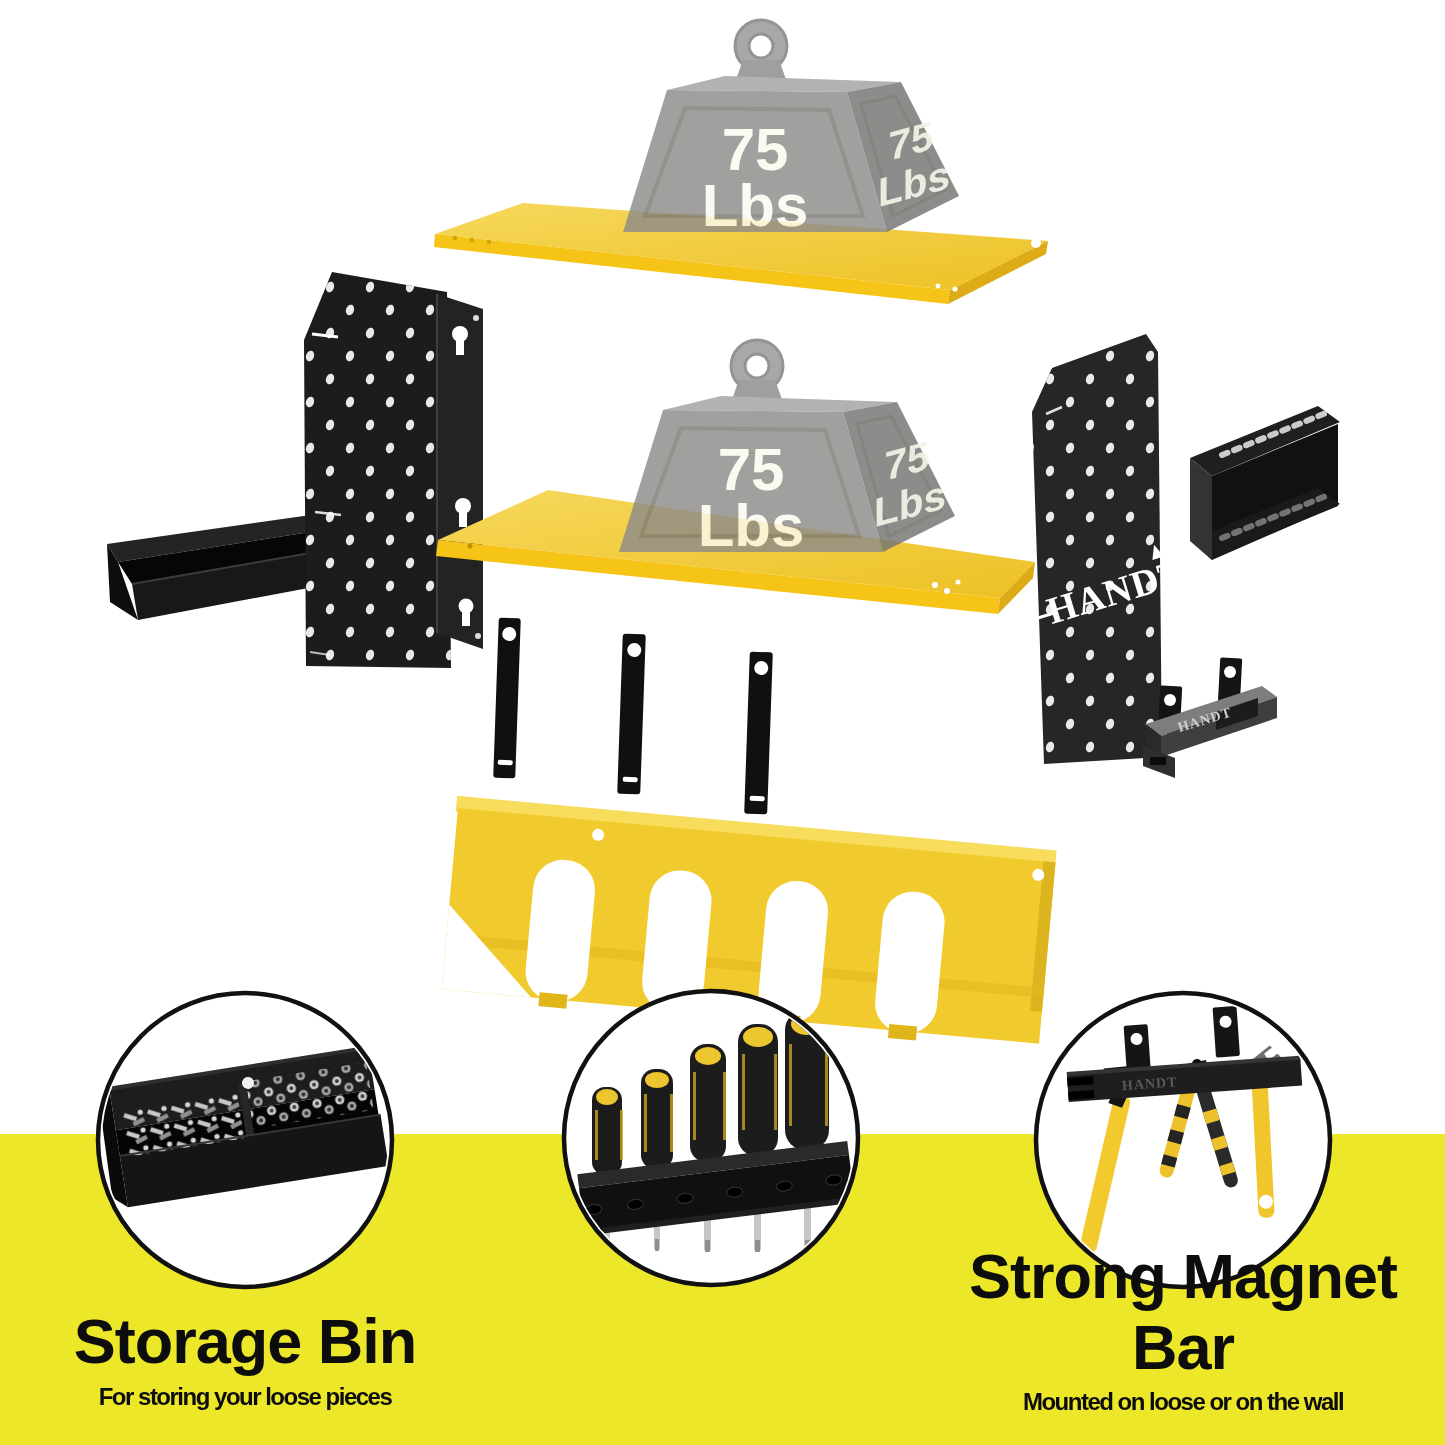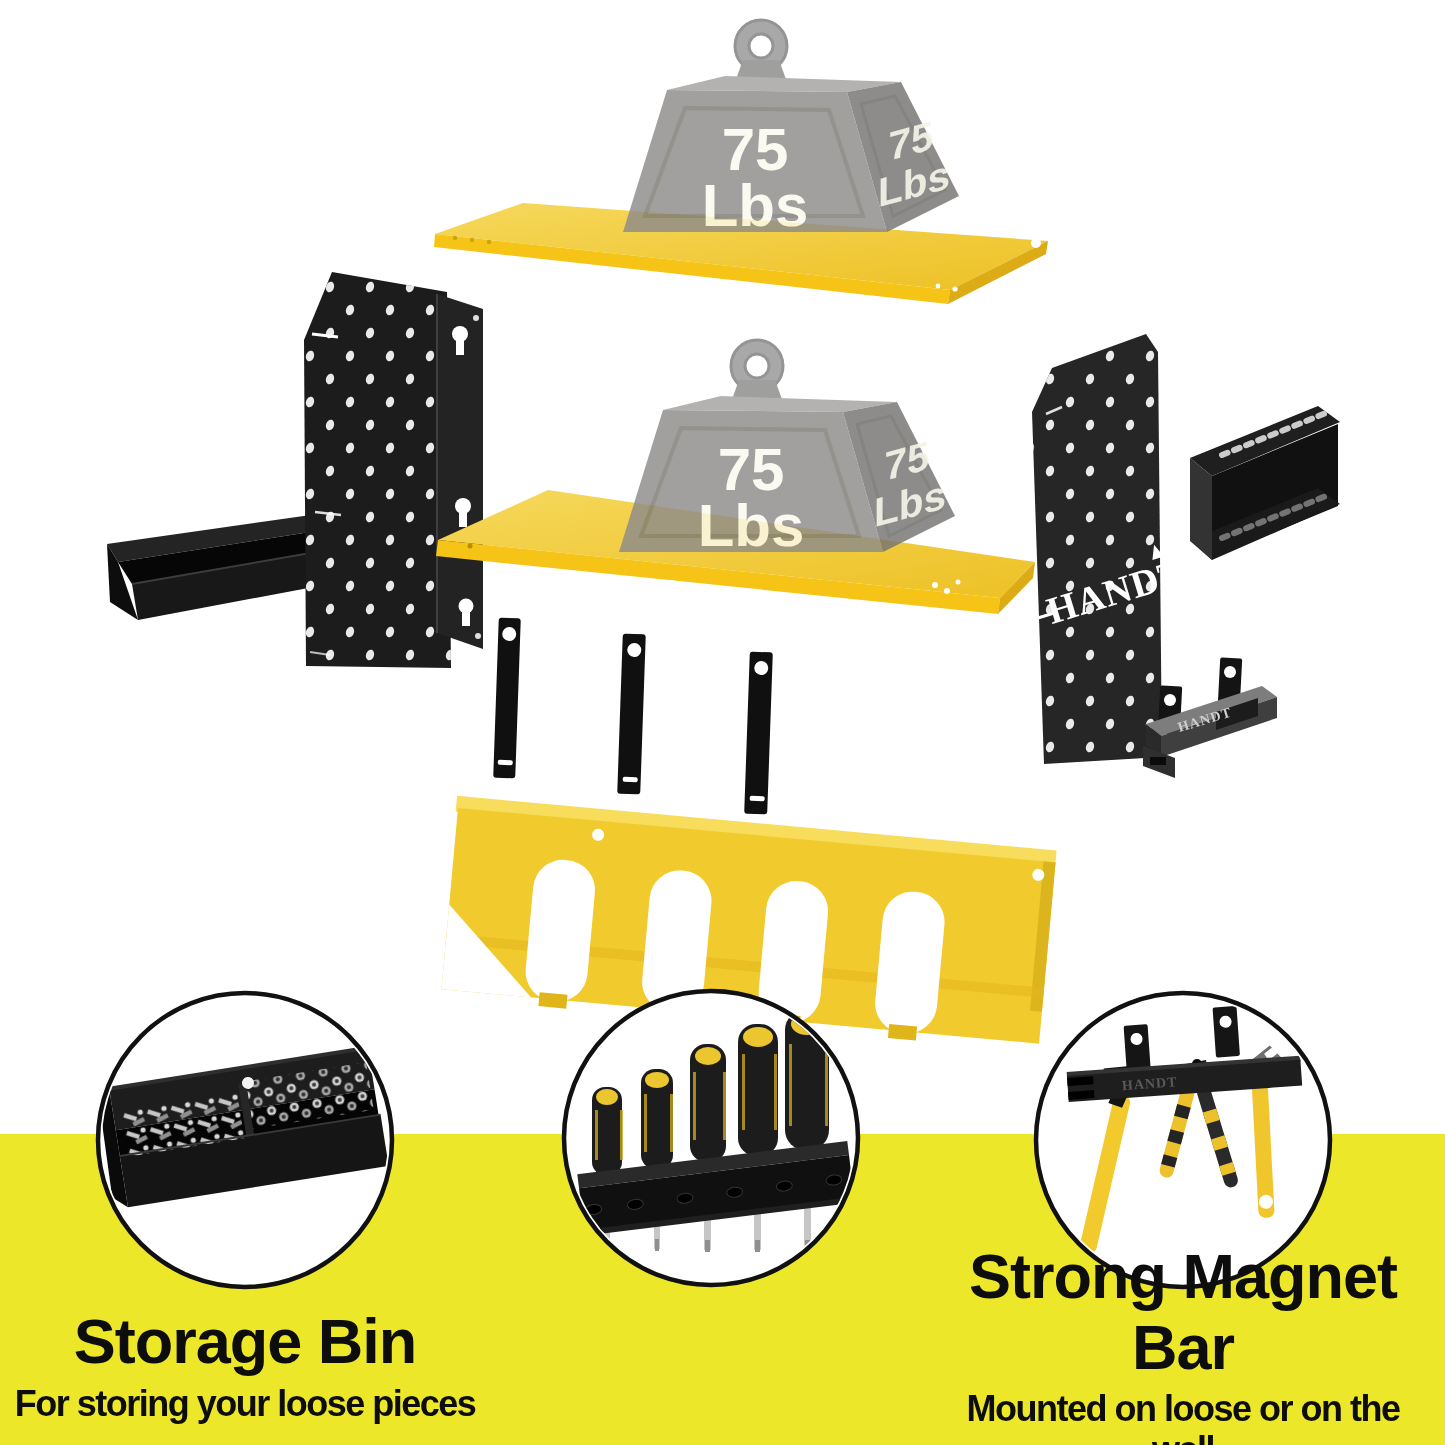--- a/index.html
+++ b/index.html
@@ -8,21 +8,21 @@
     overflow:hidden;font-family:"Liberation Sans",sans-serif;
   }
   .scene{position:absolute;left:0;top:0;}
   .captions{position:absolute;left:0;top:0;width:1445px;height:1445px;pointer-events:none;}
   .caption{position:absolute;width:480px;text-align:center;color:#0d0d0d;}
   .caption .title{
     font-size:63px;font-weight:bold;letter-spacing:-1px;line-height:1.12;
     font-family:"Liberation Sans",sans-serif;
   }
   .caption .subtitle{
-    font-size:36px;font-weight:bold;letter-spacing:-1.5px;line-height:1.15;margin-top:6px;
+    font-size:24px;font-weight:bold;letter-spacing:-1.5px;line-height:1.15;margin-top:6px;
     font-family:"Liberation Sans",sans-serif;
   }
   text{font-family:"Liberation Sans",sans-serif;}
   .logo-text{font-family:"Liberation Serif",serif;font-weight:bold;}
 </style>
 </head>
 <body>
 
 <div class="stage">
 

